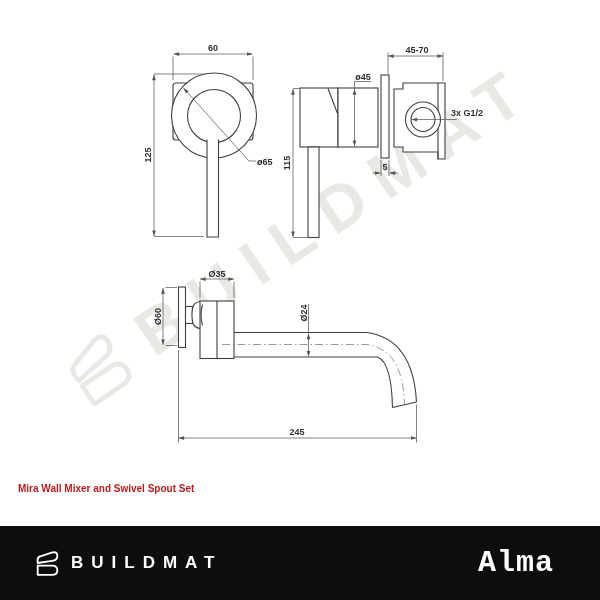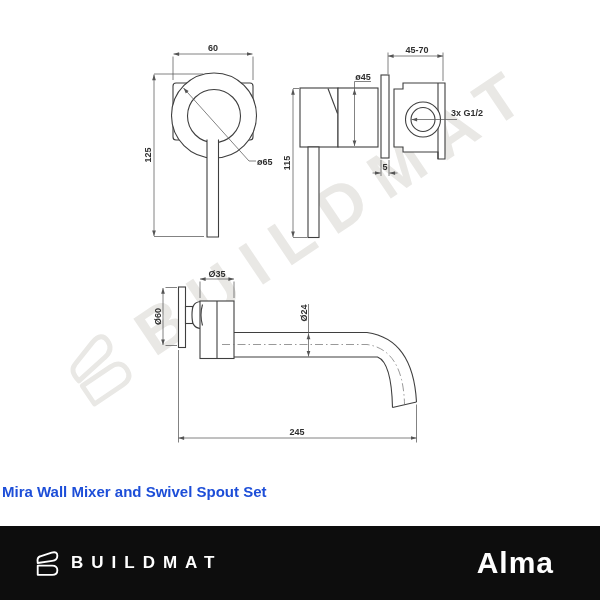--- a/index.html
+++ b/index.html
@@ -24,34 +24,34 @@
     font-family:"Liberation Sans",sans-serif;
     font-size:9px;font-weight:bold;fill:#2f2f2f;
   }
   .part{fill:#ffffff;stroke:#3f3f3f;stroke-width:1.1;}
   .part-open{fill:#ffffff;stroke:#3f3f3f;stroke-width:1.1;}
   .edge{fill:none;stroke:#3f3f3f;stroke-width:1.1;}
   .dim{fill:none;stroke:#5a5a5a;stroke-width:0.75;}
   .cl{fill:none;stroke:#777777;stroke-width:0.75;stroke-dasharray:8 3 1.5 3;}
   
   .title{
-    position:absolute;left:2px;top:483px;z-index:2;
-    font-size:15px;font-weight:bold;color:#1d4ed8;
+    position:absolute;left:18px;top:483px;z-index:2;
+    font-size:10px;font-weight:bold;color:#b91c1c;
   }
   
   .footer{
     position:absolute;left:0;top:526px;width:600px;height:74px;z-index:2;
     background:#0d0d0d;display:flex;align-items:center;justify-content:space-between;
   }
   .brand{display:flex;align-items:center;margin-left:31px;}
   .brand .brand-text{
     color:#ffffff;font-size:17px;font-weight:bold;letter-spacing:8px;margin-left:9px;
   }
   .product{
-    color:#ffffff;font-size:30px;font-weight:600;margin-right:46px;letter-spacing:1px;
+    color:#ffffff;font-size:30px;font-weight:600;margin-right:46px;letter-spacing:1px;font-family:Liberation Mono, monospace;
   }
 </style>
 </head>
 <body>
 
 <div class="watermark">
   <svg width="74" height="68" viewBox="0 0 30 28">
     <g fill="none" stroke="#e9e8e5" stroke-width="2" stroke-linejoin="round" stroke-linecap="round">
       <path d="M6.5,13.5 Q5.5,8 9,7 L20,3.5 Q25.5,2 25.5,6.5 Q25.5,11 20.5,11.5 L6.5,13.5 Z"></path>
       <path d="M6.5,16 L20.5,16 Q25.5,16 25.5,20.5 Q25.5,25 20.5,25 L6.5,25 Z"></path>

